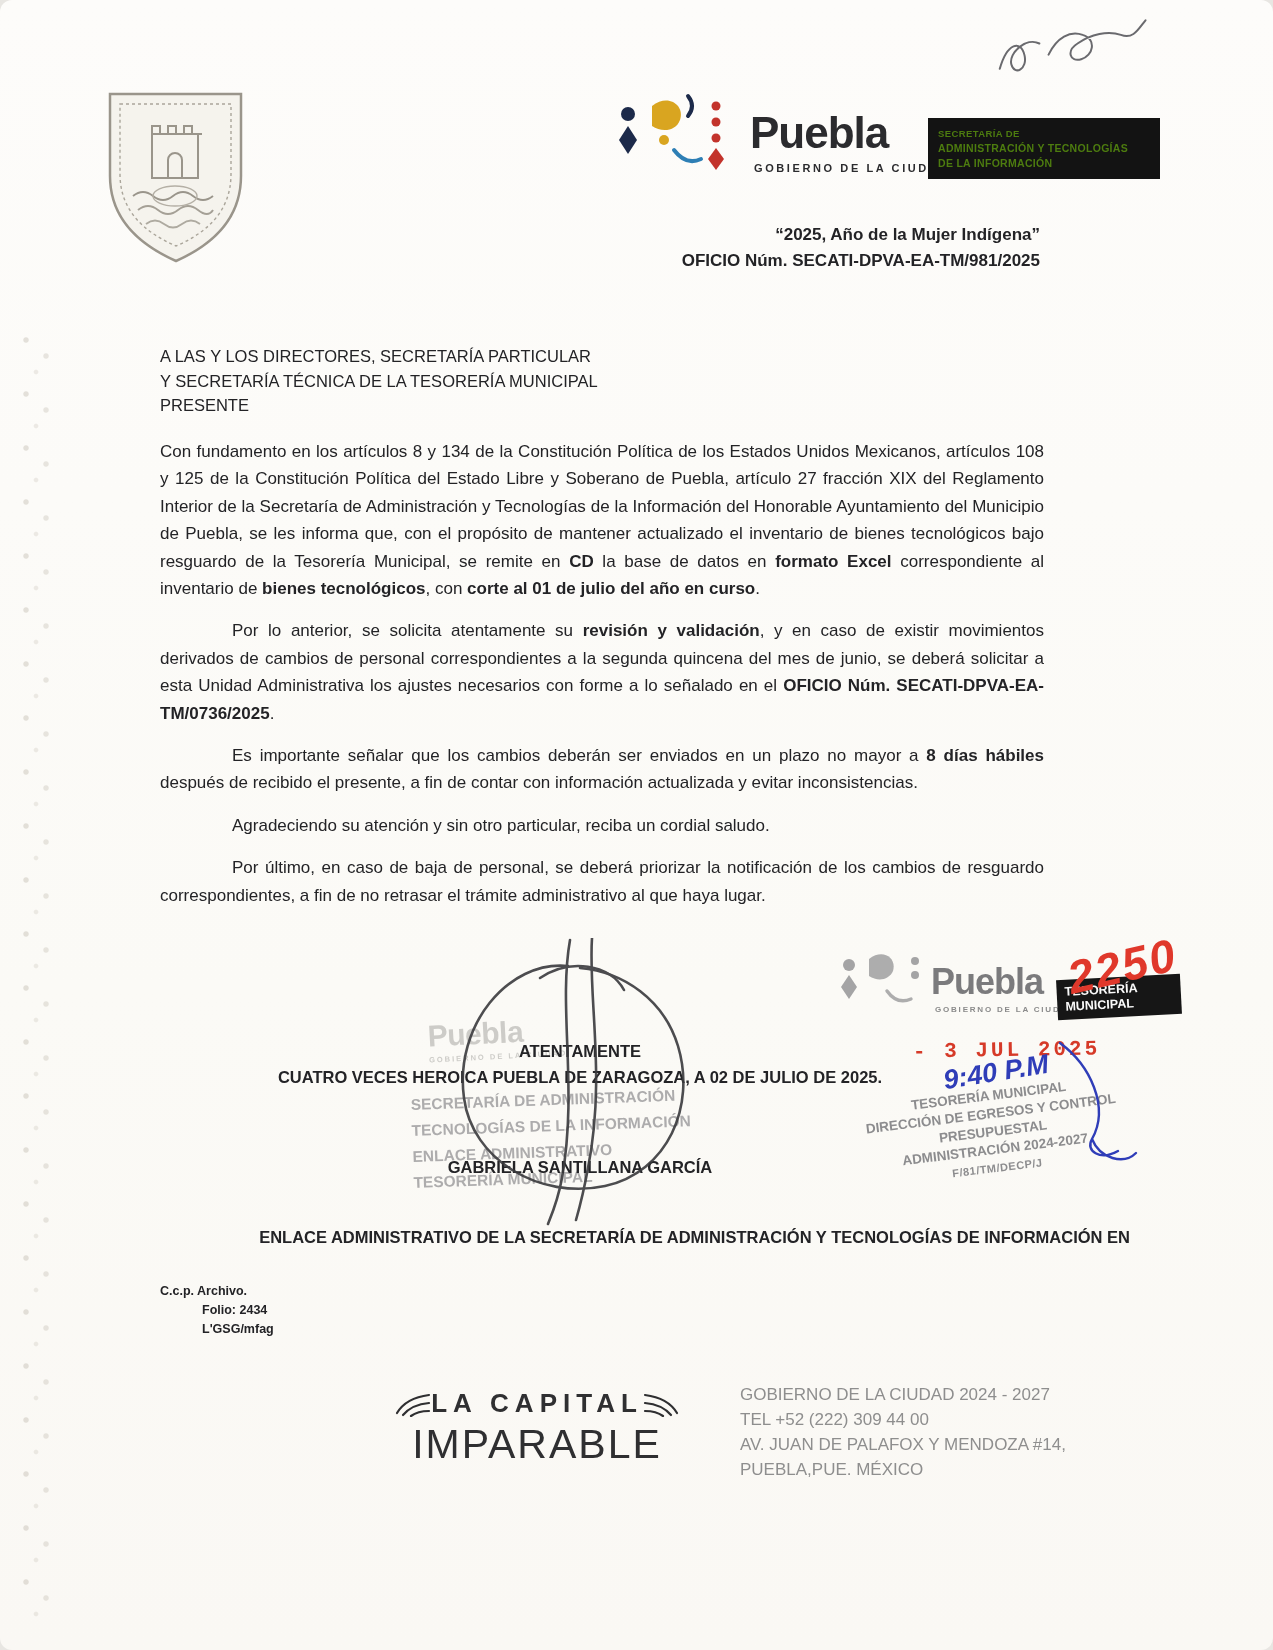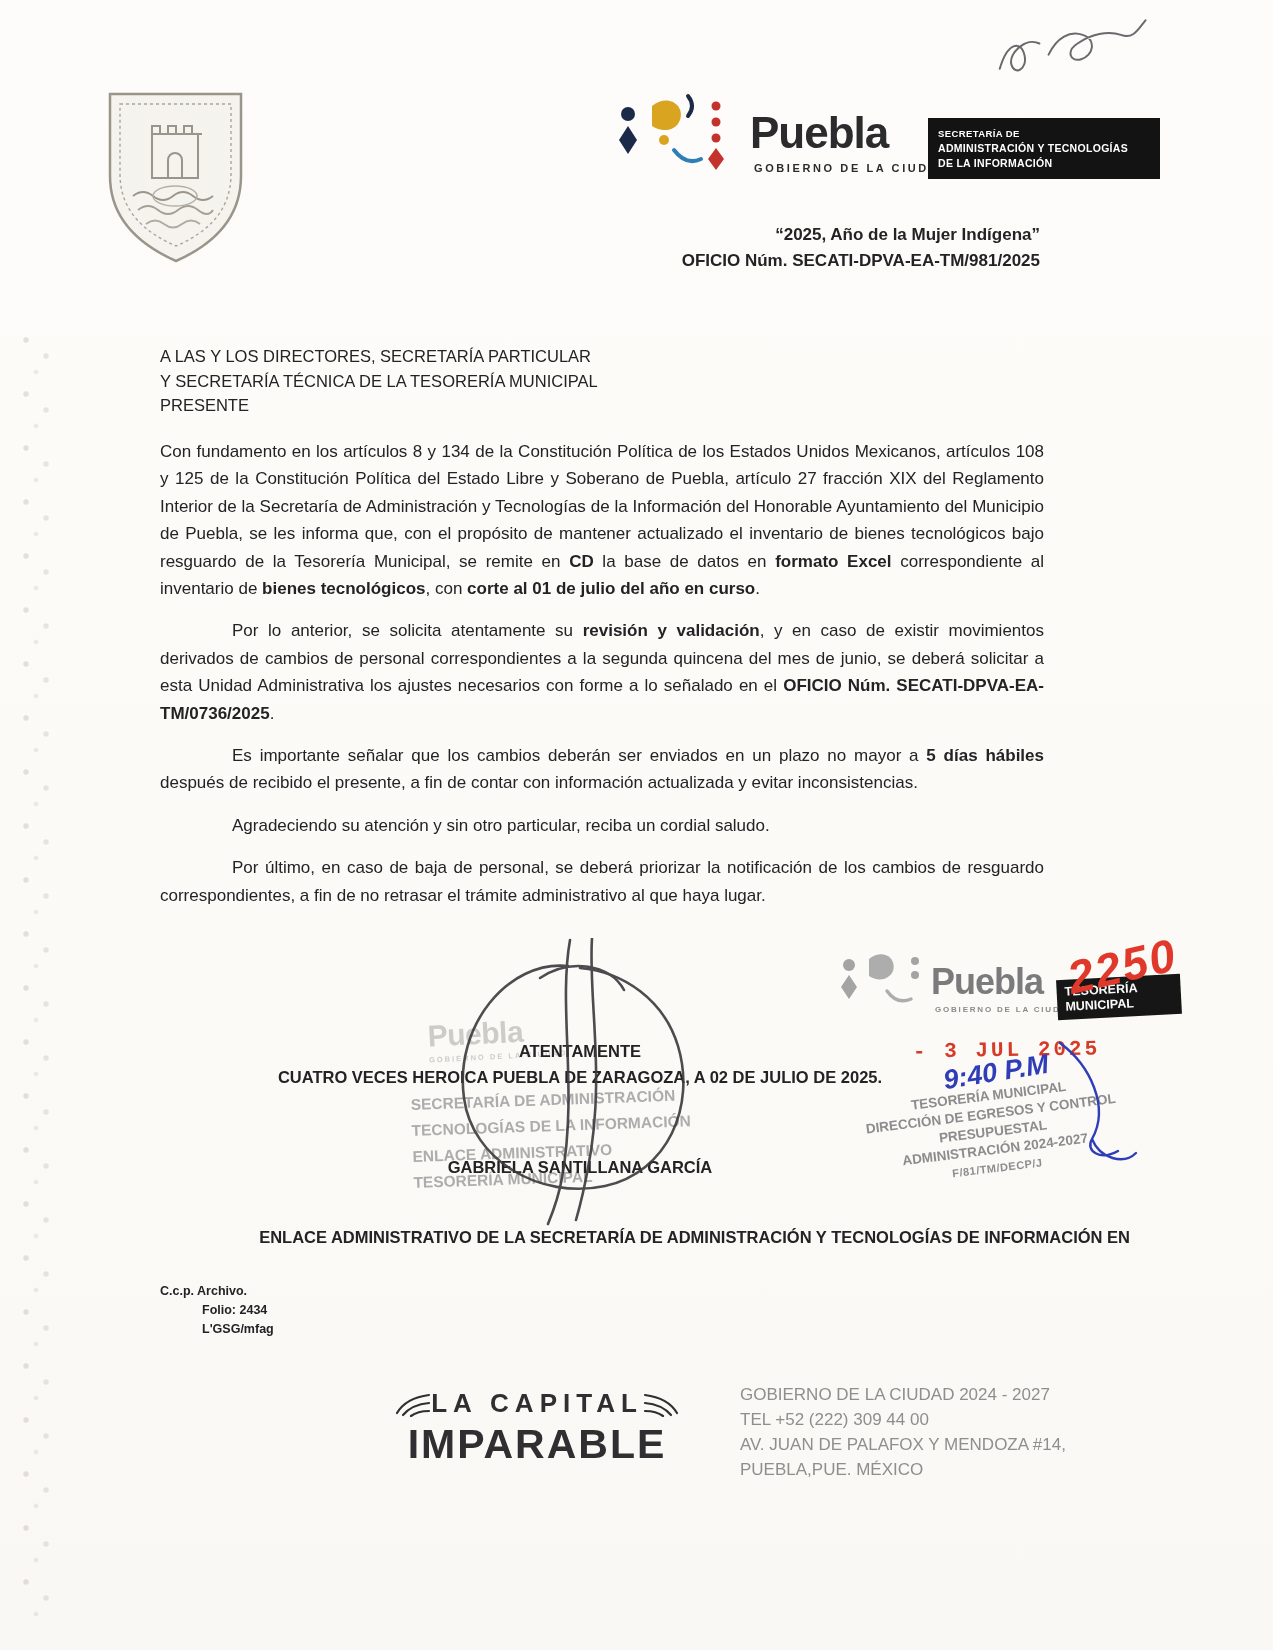--- a/index.html
+++ b/index.html
@@ -1,32 +1,32 @@
 <!DOCTYPE html>
 <html><head>
 <meta charset="utf-8">
 <style>
   html,body{margin:0;padding:0;background:#e8e6e2;}
   .page{position:relative;width:1273px;height:1650px;margin:0 auto;overflow:hidden;
         background:linear-gradient(180deg,#fdfcfa 0%,#fbfaf6 60%,#faf8f4 100%);
-        font-family:"Liberation Sans",sans-serif;color:#232326;}
+        font-family:"Liberation Sans",sans-serif;color:#232326;border-radius:12px;}
   
   .lace{position:absolute;left:14px;top:330px;width:50px;height:1290px;opacity:.45;
         background-image:
           radial-gradient(circle at 12px 10px, rgba(150,140,122,.55) 2.2px, transparent 3.2px),
           radial-gradient(circle at 32px 26px, rgba(150,140,122,.45) 2.2px, transparent 3.2px),
           radial-gradient(circle at 22px 42px, rgba(150,140,122,.35) 1.8px, transparent 2.8px);
         background-size:42px 54px;}
   
   .crest{position:absolute;left:88px;top:78px;}
   .brand{position:absolute;left:612px;top:86px;width:530px;height:110px;}
   .brand-icons{position:absolute;left:0;top:2px;}
   .brand-name{position:absolute;left:138px;top:22px;font-size:44px;font-weight:bold;letter-spacing:-1px;color:#2b2b2e;}
   .brand-tag{position:absolute;left:142px;top:76px;font-size:11px;font-weight:bold;letter-spacing:2.6px;color:#2b2b2e;}
-  .brand-box{position:absolute;left:316px;top:32px;width:212px;background:#131313;color:#ffffff;padding:8px 10px;line-height:15px;}
+  .brand-box{position:absolute;left:316px;top:32px;width:212px;background:#131313;color:#4d7c0f;padding:8px 10px;line-height:15px;}
   .brand-box .l1{font-size:9.5px;font-weight:bold;letter-spacing:.4px;}
   .brand-box .l2,.brand-box .l3{font-size:10.5px;font-weight:bold;letter-spacing:.3px;}
   .head-right{position:absolute;left:600px;top:222px;width:440px;text-align:right;font-weight:bold;font-size:17px;line-height:26px;}
   .scribble{position:absolute;left:988px;top:6px;transform:rotate(-6deg);}
   
   .addr{position:absolute;left:160px;top:344px;font-weight:normal;font-size:16.5px;line-height:24.5px;}
   .bodytext{position:absolute;left:160px;top:438px;width:884px;font-size:17px;line-height:27.4px;text-align:justify;z-index:4;}
   .bodytext p{margin:0 0 15px 0;}
   .bodytext p.indent{text-indent:72px;}
   .b{font-weight:bold;}
@@ -55,21 +55,21 @@
                 color:#2f3db8;transform:rotate(-9deg);z-index:9;}
   .receipt-office{position:absolute;left:8px;top:152px;width:300px;text-align:center;color:#8c8c8e;font-weight:bold;
                   font-size:13.5px;line-height:18px;transform:rotate(-7deg);z-index:3;}
   .receipt-office div:last-child{font-size:11px;letter-spacing:.5px;}
   .pen-mark{position:absolute;left:195px;top:100px;z-index:9;}
   
   .ccp{position:absolute;left:160px;top:1282px;font-size:12.5px;font-weight:bold;line-height:19px;}
   .ccp .ind{margin-left:42px;}
   .cap-logo{position:absolute;left:382px;top:1388px;width:310px;text-align:center;color:#2f2f31;}
   .cap-top{display:flex;align-items:center;justify-content:center;gap:0;font-size:26px;font-weight:bold;letter-spacing:6px;}
-  .cap-bottom{font-size:41px;font-weight:bold;letter-spacing:2px;margin-top:2px;}
+  .cap-bottom{font-size:41px;font-weight:normal;letter-spacing:2px;margin-top:2px;}
   .footer-right{position:absolute;left:740px;top:1382px;font-size:17px;line-height:25px;color:#8e8e8e;}
 </style>
 </head>
 <body>
 
 <div class="page">
 
   <div class="lace"></div>
 
   <div class="crest">
@@ -121,21 +121,21 @@
 
   <div class="addr">
     <div>A LAS Y LOS DIRECTORES, SECRETARÍA PARTICULAR</div>
     <div>Y SECRETARÍA TÉCNICA DE LA TESORERÍA MUNICIPAL</div>
     <div>PRESENTE</div>
   </div>
 
   <div class="bodytext">
       <p><span>Con fundamento en los artículos 8 y 134 de la Constitución Política de los Estados Unidos Mexicanos, artículos 108 y 125 de la Constitución Política del Estado Libre y Soberano de Puebla, artículo 27 fracción XIX del Reglamento Interior de la Secretaría de Administración y Tecnologías de la Información del Honorable Ayuntamiento del Municipio de Puebla, se les informa que, con el propósito de mantener actualizado el inventario de bienes tecnológicos bajo resguardo de la Tesorería Municipal, se remite en </span><span class="b">CD</span><span> la base de datos en </span><span class="b">formato Excel</span><span> correspondiente al inventario de </span><span class="b">bienes tecnológicos</span><span>, con </span><span class="b">corte al 01 de julio del año en curso</span><span>.</span></p>
       <p class="indent"><span>Por lo anterior, se solicita atentamente su </span><span class="b">revisión y validación</span><span>, y en caso de existir movimientos derivados de cambios de personal correspondientes a la segunda quincena del mes de junio, se deberá solicitar a esta Unidad Administrativa los ajustes necesarios con forme a lo señalado en el </span><span class="b">OFICIO Núm. SECATI-DPVA-EA-TM/0736/2025</span><span>.</span></p>
-      <p class="indent"><span>Es importante señalar que los cambios deberán ser enviados en un plazo no mayor a </span><span class="b">5 días hábiles</span><span> después de recibido el presente, a fin de contar con información actualizada y evitar inconsistencias.</span></p>
+      <p class="indent"><span>Es importante señalar que los cambios deberán ser enviados en un plazo no mayor a </span><span class="b">8 días hábiles</span><span> después de recibido el presente, a fin de contar con información actualizada y evitar inconsistencias.</span></p>
       <p class="indent"><span>Agradeciendo su atención y sin otro particular, reciba un cordial saludo.</span></p>
       <p class="indent"><span>Por último, en caso de baja de personal, se deberá priorizar la notificación de los cambios de resguardo correspondientes, a fin de no retrasar el trámite administrativo al que haya lugar.</span></p>
     </div>
 
   <div class="stamp-center">
     <div class="nm">Puebla</div>
     <div class="tg">GOBIERNO DE LA CIUDAD</div>
   </div>
 
   <div class="stamp-faded">

